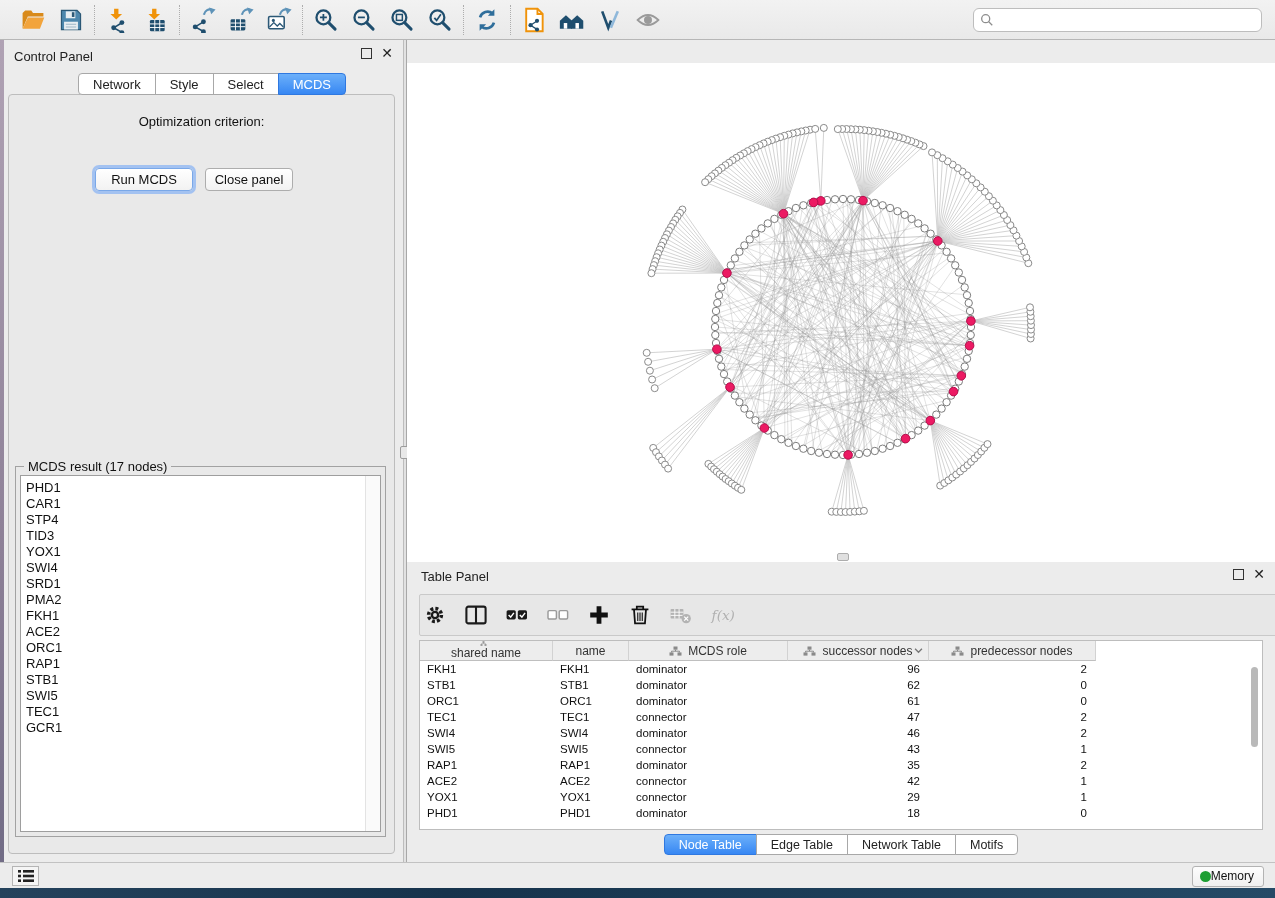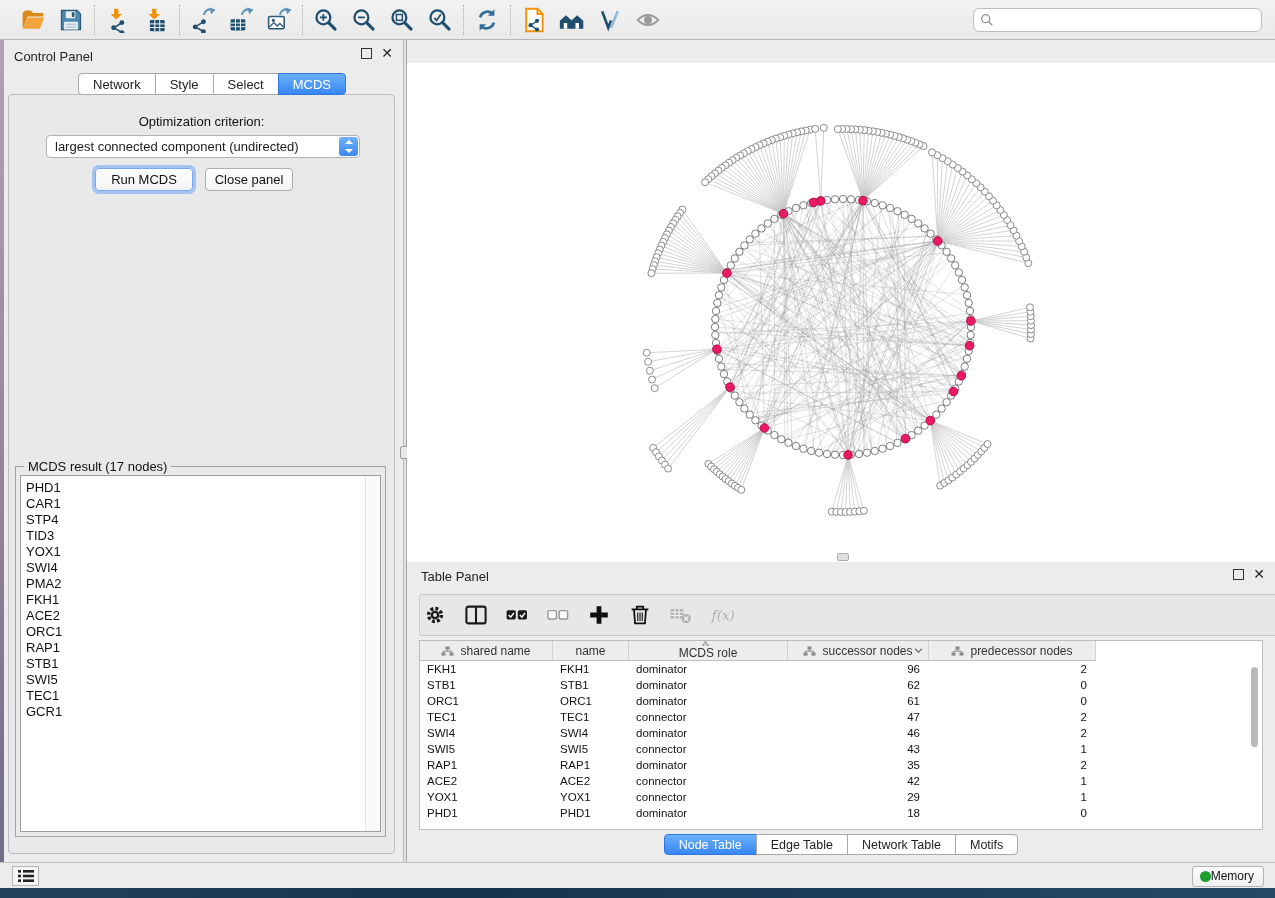--- a/index.html
+++ b/index.html
@@ -287,36 +287,33 @@
         </span>
       </div>
       <div class="cp-tabs">
           <div class="seg">Network</div>
           <div class="seg">Style</div>
           <div class="seg">Select</div>
           <div class="seg active">MCDS</div>
         </div>
       <div class="cp-body">
         <div class="opt-label">Optimization criterion:</div>
-        <div class="select">
-          <span class="val">largest connected component (undirected)</span>
-          <span class="stepper"></span>
-        </div>
         <button class="btn run">Run MCDS</button>
         <button class="btn closep">Close panel</button>
         <div class="groupbox">
           <span class="legend">MCDS result (17 nodes)</span>
           <div class="result-list">
             <div class="result-items">
                 <div class="result-item">PHD1</div>
                 <div class="result-item">CAR1</div>
                 <div class="result-item">STP4</div>
                 <div class="result-item">TID3</div>
                 <div class="result-item">YOX1</div>
                 <div class="result-item">SWI4</div>
+                <div class="result-item">SRD1</div>
                 <div class="result-item">PMA2</div>
                 <div class="result-item">FKH1</div>
                 <div class="result-item">ACE2</div>
                 <div class="result-item">ORC1</div>
                 <div class="result-item">RAP1</div>
                 <div class="result-item">STB1</div>
                 <div class="result-item">SWI5</div>
                 <div class="result-item">TEC1</div>
                 <div class="result-item">GCR1</div>
               </div>
@@ -1010,33 +1007,33 @@
             </svg>
           </div>
           <div class="tp-tbtn">
             <svg viewBox="0 0 30 30">
               <text x="2" y="21" font-family="DejaVu Serif, serif" font-style="italic" font-size="17" fill="#b0b0b0">f(x)</text>
             </svg>
           </div>
         </div>
       <div class="tp-table">
         <div class="thead">
-            <div class="th" style="width: 133px;">
+            <div class="th" style="width: 133px; flex-direction: column;">
               <svg class="hier" width="13" height="10" viewBox="0 0 13 10">
                 <rect x="4.5" y="0.5" width="4" height="3.2" fill="#8a8a8a"></rect>
                 <rect x="0.5" y="6.4" width="4" height="3.2" fill="#8a8a8a"></rect>
                 <rect x="8.5" y="6.4" width="4" height="3.2" fill="#8a8a8a"></rect>
                 <path d="M6.5 3.7v1.5M2.5 6.4V5.2h8v1.2" stroke="#8a8a8a" fill="none"></path>
               </svg>
               <span>shared name</span>
             </div>
             <div class="th" style="width: 76px;">
               <span>name</span>
             </div>
-            <div class="th" style="width: 159px; flex-direction: column;">
+            <div class="th" style="width: 159px;">
               <svg class="hier" width="13" height="10" viewBox="0 0 13 10">
                 <rect x="4.5" y="0.5" width="4" height="3.2" fill="#8a8a8a"></rect>
                 <rect x="0.5" y="6.4" width="4" height="3.2" fill="#8a8a8a"></rect>
                 <rect x="8.5" y="6.4" width="4" height="3.2" fill="#8a8a8a"></rect>
                 <path d="M6.5 3.7v1.5M2.5 6.4V5.2h8v1.2" stroke="#8a8a8a" fill="none"></path>
               </svg>
               <span>MCDS role</span>
             </div>
             <div class="th" style="width: 141px;">
               <svg class="hier" width="13" height="10" viewBox="0 0 13 10">

